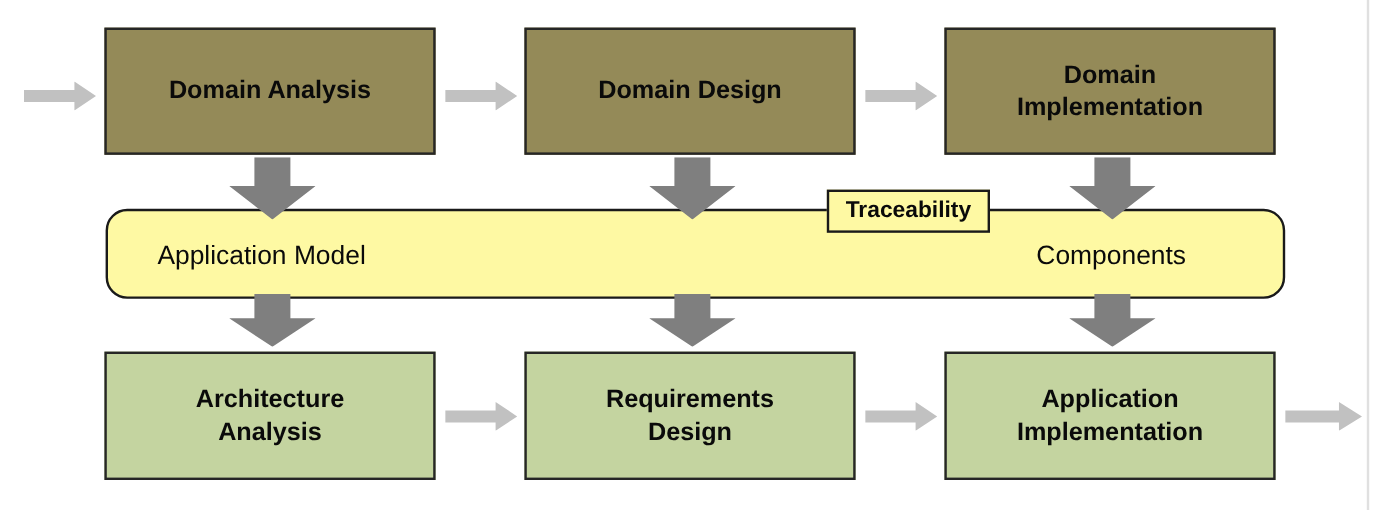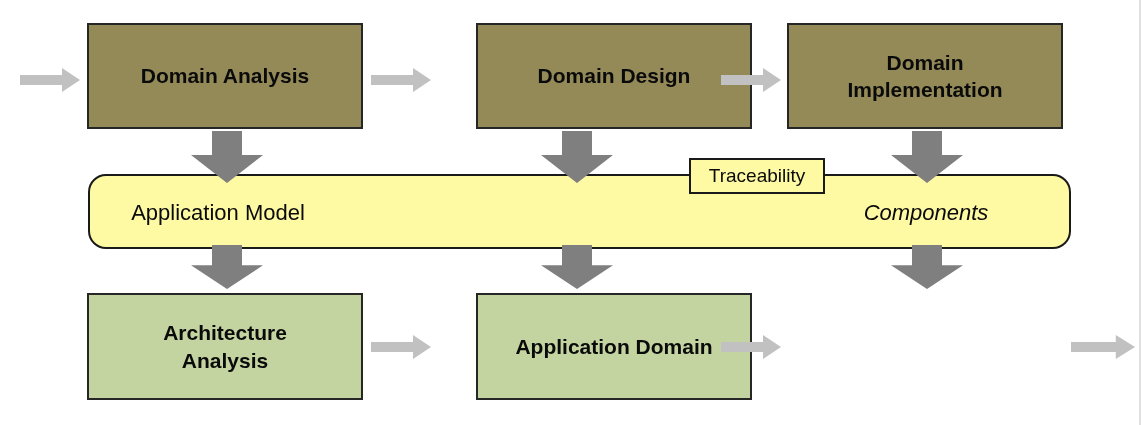--- a/index.html
+++ b/index.html
@@ -10,41 +10,41 @@
   
   .box {
     position:absolute; width:276px; box-sizing:border-box;
     border:2.5px solid #262626;
     display:flex; align-items:center; justify-content:center;
     text-align:center; font-weight:bold; font-size:21px; line-height:1.3;
     color:#0a0a0a; padding:0 30px;
   }
   .domain      { background:#948A58; top:23px;  height:106px; z-index:2; }
   .application { background:#C4D4A0; top:293px; height:107px; z-index:2; }
-  .col1 { left:87px; } .col2 { left:437px;margin-left:39px; } .col3 { left:787px; }
+  .col1 { left:87px; } .col2 { left:437px; } .col3 { left:787px; }
 
   
   .band {
     position:absolute; left:88px; top:174px; width:983px; height:75px;
     box-sizing:border-box; background:#FEF9A3; border:2px solid #1a1a1a;
     border-radius:18px; z-index:1;
   }
   .band-item {
     position:absolute; top:200px; transform:translateX(-50%);
     font-size:22px; color:#0a0a0a; white-space:nowrap; z-index:2;
   }
   .band-item-1 { left:218px; }
   .band-item-2 { left:585px; }
-  .band-item-3 { left:926px;font-style:italic; }
+  .band-item-3 { left:926px; }
 
   .tag {
     position:absolute; left:689px; top:158px; width:136px; height:36px;
     box-sizing:border-box; background:#FEF9A3; border:2px solid #1a1a1a;
     display:flex; align-items:center; justify-content:center;
-    font-weight:normal; font-size:19px; color:#0a0a0a; z-index:3;
+    font-weight:bold; font-size:19px; color:#0a0a0a; z-index:3;
   }
 
   
   .va { position:absolute; z-index:2; width:72px; }
   .va-top    { top:131px; height:52px; }
   .va-bottom { top:245px; height:44px; }
   .va-c1 { left:191px; } .va-c2 { left:541px; } .va-c3 { left:891px; }
 
   .ha { position:absolute; width:60px; height:24px; z-index:2; }
   .ha-toprow    { top:68px; }
@@ -123,25 +123,28 @@
 
   <div class="box application col1">
     <span>Architecture Analysis</span>
   </div>
 
   <svg class="ha ha-bottomrow ha-b1" viewBox="0 0 60 24">
     <polygon points="0,7 42,7 42,0 60,12 42,24 42,17 0,17" fill="#C1C1C1"></polygon>
   </svg>
 
   <div class="box application col2">
-    <span>Application Domain</span>
+    <span>Requirements Design</span>
   </div>
 
   <svg class="ha ha-bottomrow ha-b2" viewBox="0 0 60 24">
     <polygon points="0,7 42,7 42,0 60,12 42,24 42,17 0,17" fill="#C1C1C1"></polygon>
   </svg>
 
+  <div class="box application col3">
+    <span>Application Implementation</span>
+  </div>
 
   <svg class="ha ha-bottomrow ha-out" viewBox="0 0 60 24" preserveAspectRatio="none">
     <polygon points="0,7 42,7 42,0 60,12 42,24 42,17 0,17" fill="#C1C1C1"></polygon>
   </svg>
 
 </div>
 
 </body></html>

